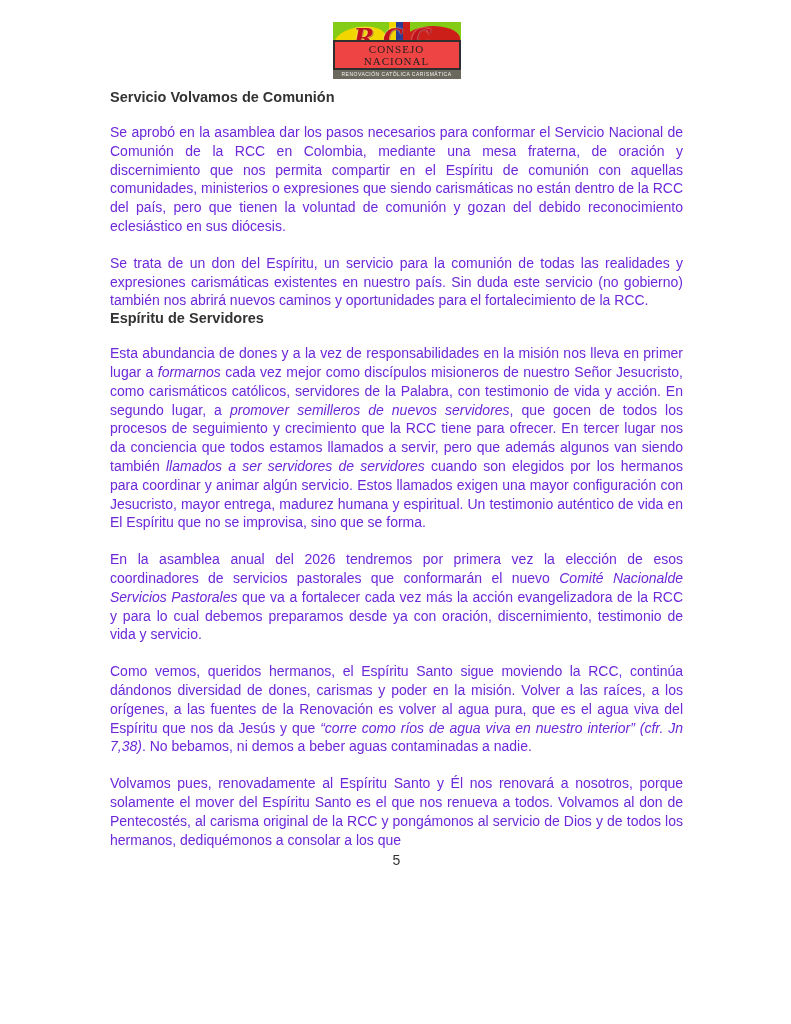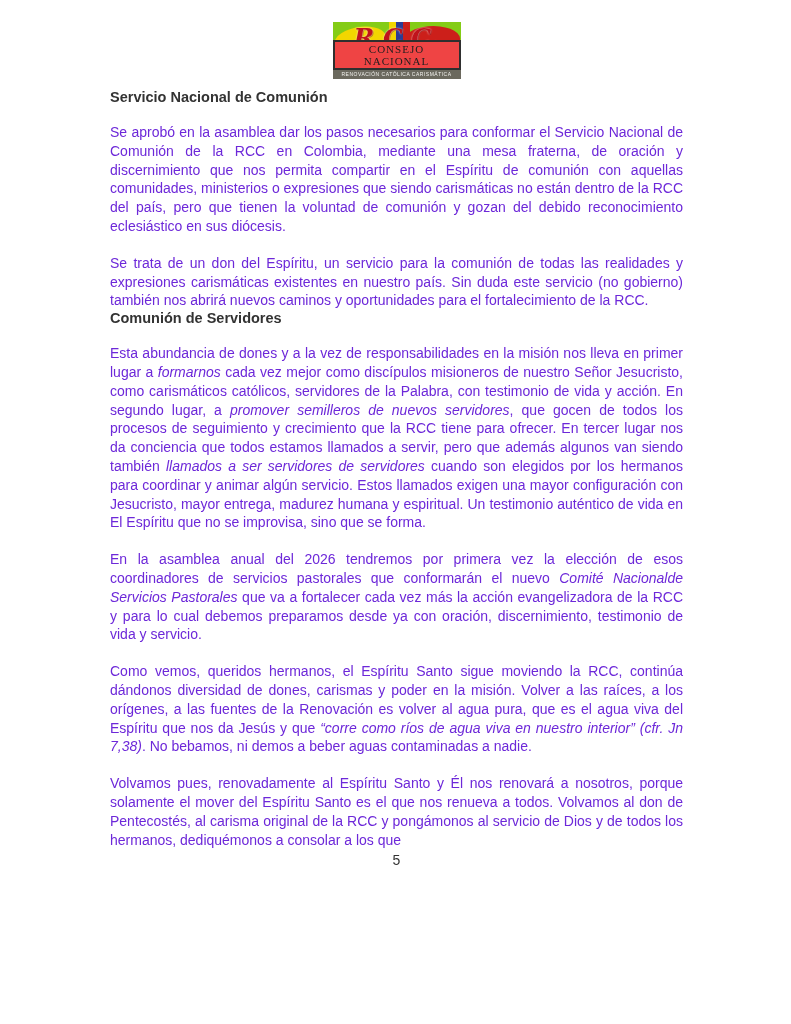--- a/index.html
+++ b/index.html
@@ -77,27 +77,27 @@
           </span>
         <span class="swoosh-red"></span>
         <span class="logo-script">R.C.C.</span>
       </div>
       <div class="logo-box">CONSEJO NACIONAL</div>
       <div class="logo-band">RENOVACIÓN CATÓLICA CARISMÁTICA</div>
     </div>
   </div>
 
   <section>
-    <h2 class="h h-first">Servicio Nacional de Comunión</h2>
+    <h2 class="h h-first">Servicio Volvamos de Comunión</h2>
     <p class="para"><span>Se aprobó en la asamblea dar los pasos necesarios para conformar el Servicio Nacional de Comunión de la RCC en Colombia, mediante una mesa fraterna, de oración y discernimiento que nos permita compartir en el Espíritu de comunión con aquellas comunidades, ministerios o expresiones que siendo carismáticas no están dentro de la RCC del país, pero que tienen la voluntad de comunión y gozan del debido reconocimiento eclesiástico en sus diócesis.</span></p>
     <p class="para"><span>Se trata de un don del Espíritu, un servicio para la comunión de todas las realidades y expresiones carismáticas existentes en nuestro país. Sin duda este servicio (no gobierno) también nos abrirá nuevos caminos y oportunidades para el fortalecimiento de la RCC.</span></p>
   </section>
 
   <section>
-    <h2 class="h h-second">Comunión de Servidores</h2>
+    <h2 class="h h-second">Espíritu de Servidores</h2>
     <p class="para"><span>Esta abundancia de dones y a la vez de responsabilidades en la misión nos lleva en primer lugar a </span><em>formarnos</em><span> cada vez mejor como discípulos misioneros de nuestro Señor Jesucristo, como carismáticos católicos, servidores de la Palabra, con testimonio de vida y acción. En segundo lugar, a </span><em>promover semilleros de nuevos servidores</em><span>, que gocen de todos los procesos de seguimiento y crecimiento que la RCC tiene para ofrecer. En tercer lugar nos da conciencia que todos estamos llamados a servir, pero que además algunos van siendo también </span><em>llamados a ser servidores de servidores</em><span> cuando son elegidos por los hermanos para coordinar y animar algún servicio. Estos llamados exigen una mayor configuración con Jesucristo, mayor entrega, madurez humana y espiritual. Un testimonio auténtico de vida en El Espíritu que no se improvisa, sino que se forma.</span></p>
     <p class="para"><span>En la asamblea anual del 2026 tendremos por primera vez la elección de esos coordinadores de servicios pastorales que conformarán el nuevo </span><em>Comité Nacionalde Servicios Pastorales</em><span> que va a fortalecer cada vez más la acción evangelizadora de la RCC y para lo cual debemos preparamos desde ya con oración, discernimiento, testimonio de vida y servicio.</span></p>
   </section>
 
   <section>
     <p class="para"><span>Como vemos, queridos hermanos, el Espíritu Santo sigue moviendo la RCC, continúa dándonos diversidad de dones, carismas y poder en la misión. Volver a las raíces, a los orígenes, a las fuentes de la Renovación es volver al agua pura, que es el agua viva del Espíritu que nos da Jesús y que </span><em>“corre como ríos de agua viva en nuestro interior” (cfr. Jn 7,38)</em><span>. No bebamos, ni demos a beber aguas contaminadas a nadie.</span></p>
     <p class="para"><span>Volvamos pues, renovadamente al Espíritu Santo y Él nos renovará a nosotros, porque solamente el mover del Espíritu Santo es el que nos renueva a todos. Volvamos al don de Pentecostés, al carisma original de la RCC y pongámonos al servicio de Dios y de todos los hermanos, dediquémonos a consolar a los que</span></p>
   </section>
 
   <div class="pagenum">5</div>

